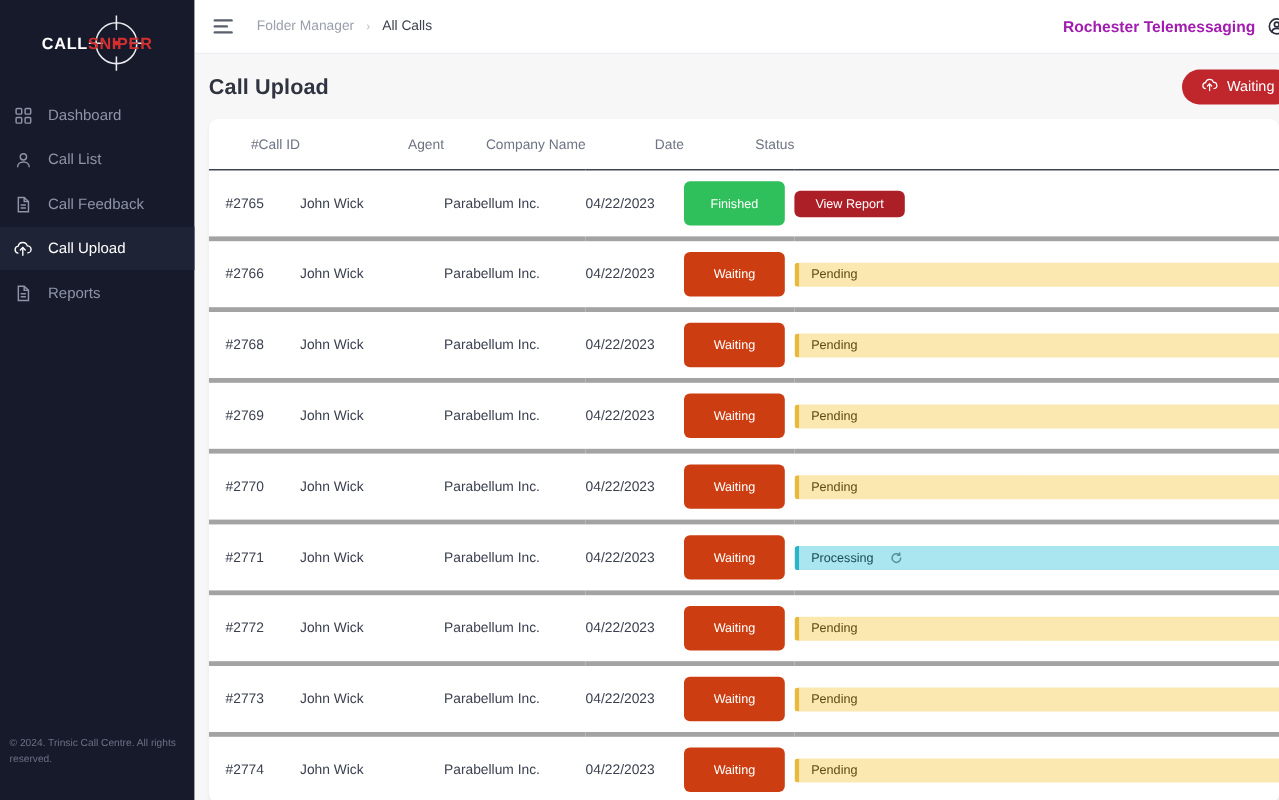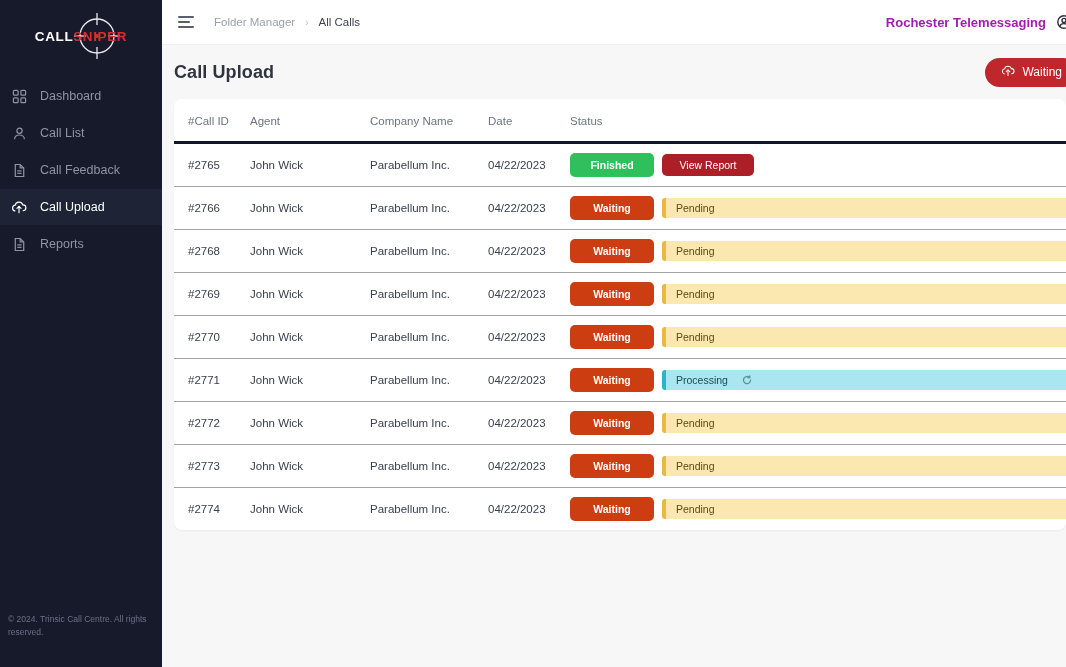--- a/index.html
+++ b/index.html
@@ -107,46 +107,45 @@
   .card {
     background: #ffffff;
     border-radius: 8px;
     margin-left: 12px;
     min-height: 350px;
     box-shadow: 0 1px 2px rgba(20,20,40,.05);
     overflow: hidden;
   }
   table.calls { width: 100%; border-collapse: collapse; table-layout: fixed; }
   table.calls th {
-    text-align: left;
+    text-align: right;
     font-size: 11.5px; font-weight: normal; color: #6e7483;
     padding: 16px 0 14px 0;
-    border-bottom: 3px solid #0f172a;
+    border-bottom: 1px solid #0f172a;
   }
   table.calls td {
     font-size: 11.5px; color: #3b4050;
     padding: 9px 0;
-    border-bottom: 1px solid #a3a3a3;
+    border-bottom: 4px solid #a3a3a3;
     vertical-align: middle;
   }
   table.calls tr:last-child td { border-bottom: none; }
   .col-id    { width: 76px;  padding-left: 14px !important; }
   .col-agent { width: 120px; }
   .col-comp  { width: 118px; }
   .col-date  { width: 82px;  }
   .col-stat  { width: 92px;  }
   .col-act   { width: auto;  }
 
   .badge {
     display: inline-flex; align-items: center; justify-content: center;
-    width: 84px; height: 24px;
+    width: 84px; height: 37px;
     border-radius: 5px;
     font-size: 10.5px; color: #ffffff;
     cursor: pointer;
-    font-weight: bold;
   }
   .badge.finished { background: #2fbf5b; }
   .badge.waiting  { background: #cc3d11; }
 
   .view-report {
     display: inline-flex; align-items: center; justify-content: center;
     width: 92px; height: 22px;
     border-radius: 5px;
     background: #ad1f26; color: #fff;
     font-size: 10.5px; border: none; font-family: inherit;

